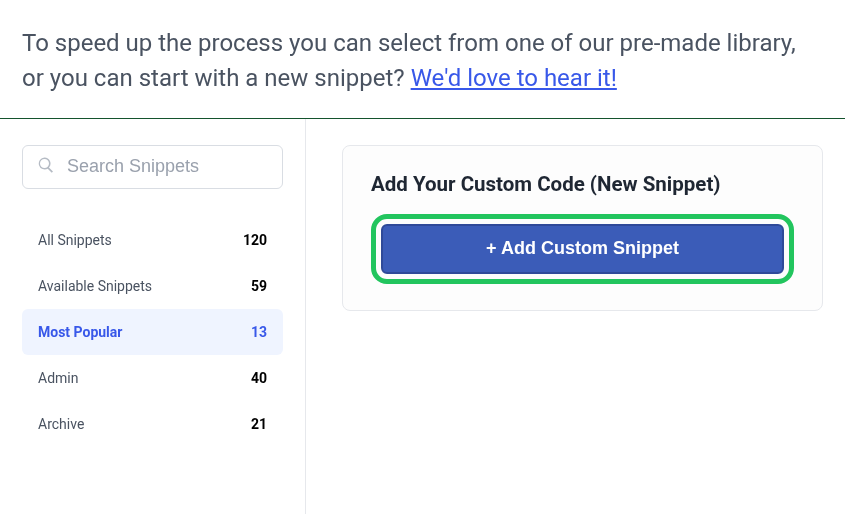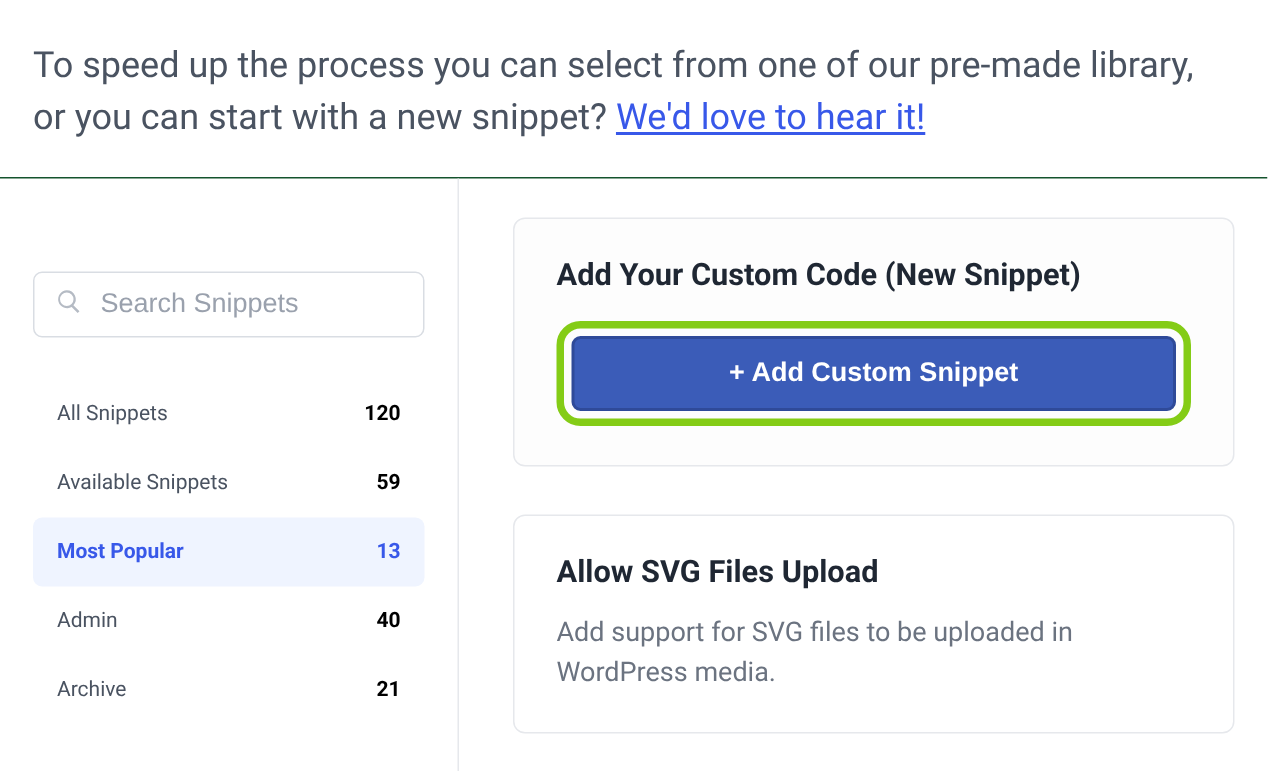--- a/index.html
+++ b/index.html
@@ -34,21 +34,20 @@
   .search {
     display: flex;
     align-items: center;
     gap: 12px;
     border: 1px solid #d9dde3;
     border-radius: 6px;
     padding: 10px 14px;
     color: #9aa1ad;
     margin-bottom: 28px;
     background: #fff;
-    margin-top: 36px;
   }
   .search svg { width: 18px; height: 18px; fill: #b5bbc4; }
   .search input {
     border: none;
     outline: none;
     font-size: 18px;
     color: #4a5361;
     width: 100%;
     background: transparent;
   }
@@ -84,21 +83,21 @@
     width: 481px;
   }
   .bordered { border: 1px solid #e6e8ec; background:#fdfdfd;}
   .card h2 {
     font-size: 20.5px;
     font-weight: 700;
     color: #1f2733;
     margin-bottom: 18px;
   }
   .highlight-frame {
-    border: 5px solid #84cc16;
+    border: 5px solid #22c55e;
     border-radius: 16px;
     padding: 5px;
   }
   .add-btn {
     display: flex;
     align-items: center;
     justify-content: center;
     background: #3b5cb8;
     color: #fff;
     font-weight: 700;
@@ -158,18 +157,14 @@
   </aside>
 
   <main class="main">
     <section class="card bordered">
       <h2>Add Your Custom Code (New Snippet)</h2>
       <div class="highlight-frame">
         <button class="add-btn">+ Add Custom Snippet</button>
       </div>
     </section>
 
-    <section class="card card-plain">
-      <h2>Allow SVG Files Upload</h2>
-      <p>Add support for SVG files to be uploaded in WordPress media.</p>
-    </section>
   </main>
 </div>
 
 </body></html>

